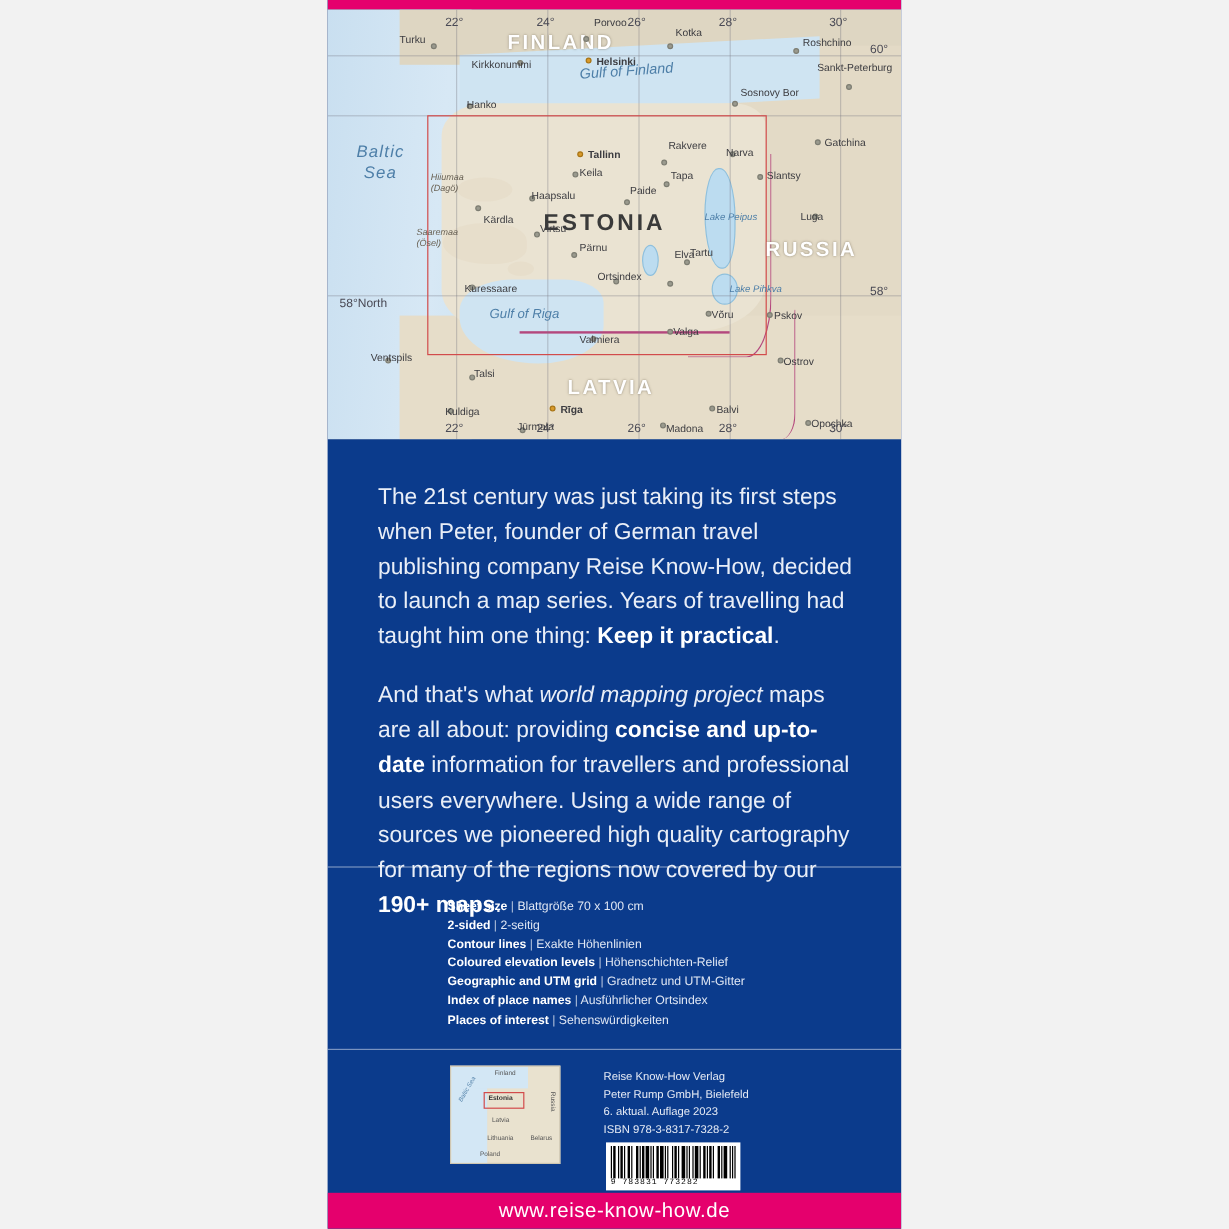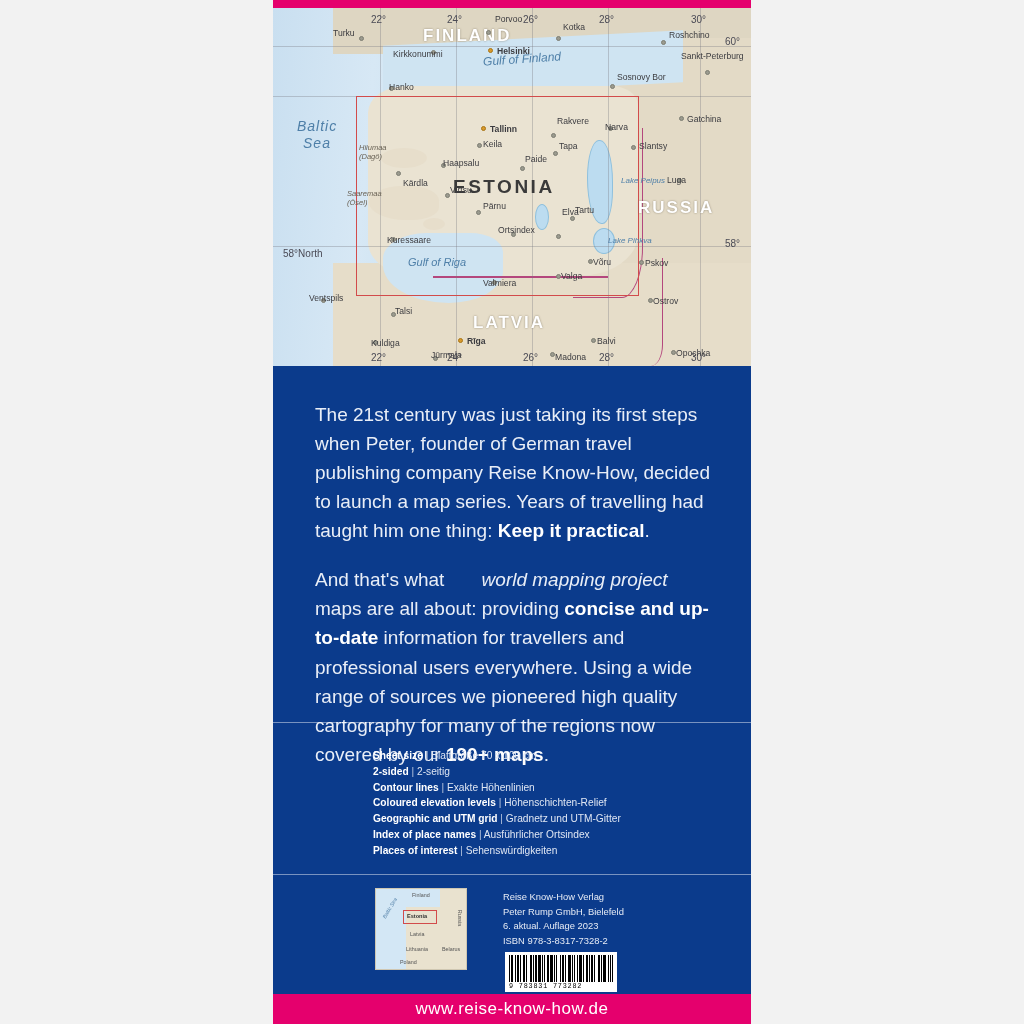--- a/index.html
+++ b/index.html
@@ -114,21 +114,21 @@
   .c-latvia  { left: 200px; top: 305px; font-size: 17px; }
   .sea-name {
     position: absolute; color: #4e7fa8; font-style: italic;
   }
   .s-baltic {
     left: 24px; top: 110px; font-size: 14px; line-height: 1.2;
     width: 40px; text-align: center; letter-spacing: 1px;
   }
   .s-gulf-fin { left: 210px; top: 44px; font-size: 12px; transform: rotate(-4deg); }
   .s-gulf-riga { left: 135px; top: 248px; font-size: 11px; }
-  .s-lake-peipus { left: 348px; top: 168px; font-size: 8px; }
+  .s-lake-peipus { left: 314px; top: 168px; font-size: 8px; }
   .s-lake-pihkva { left: 335px; top: 228px; font-size: 8px; }
   .isl-name { position: absolute; font-size: 7.5px; color: #6a6356; font-style: italic; line-height: 1.15; }
   .city {
     position: absolute; font-size: 8.6px; color: #3c3c40;
     white-space: nowrap;
   }
   .city.bold { font-weight: 700; }
   .dot {
     position: absolute; width: 5px; height: 5px; border-radius: 50%;
     background: #9a9a8e; border: 1px solid #7d7d72;
@@ -137,21 +137,21 @@
   
   .blurb {
     position: absolute; left: 0; top: 366px; width: 100%; height: 354px;
     color: #fff; padding: 34px 40px 0 42px;
   }
   .blurb p {
     margin: 0 0 20px 0; font-size: 19px; line-height: 1.53;
     color: #e9eef7;
   }
   .blurb b { color: #ffffff; font-weight: 700; }
-  .blurb i { font-style: italic; margin-left: 32px; }
+  .blurb i { font-style: italic; }
   .rule {
     position: absolute; left: 0; width: 100%; height: 1px;
     background: rgba(255,255,255,.45);
   }
   
   .specs {
     position: absolute; left: 0; top: 722px; width: 100%; height: 152px;
     padding: 26px 0 0 100px; color: #dfe6f3; font-size: 10.2px; line-height: 1.55;
   }
   .specs .k { font-weight: 700; color: #ffffff; }

